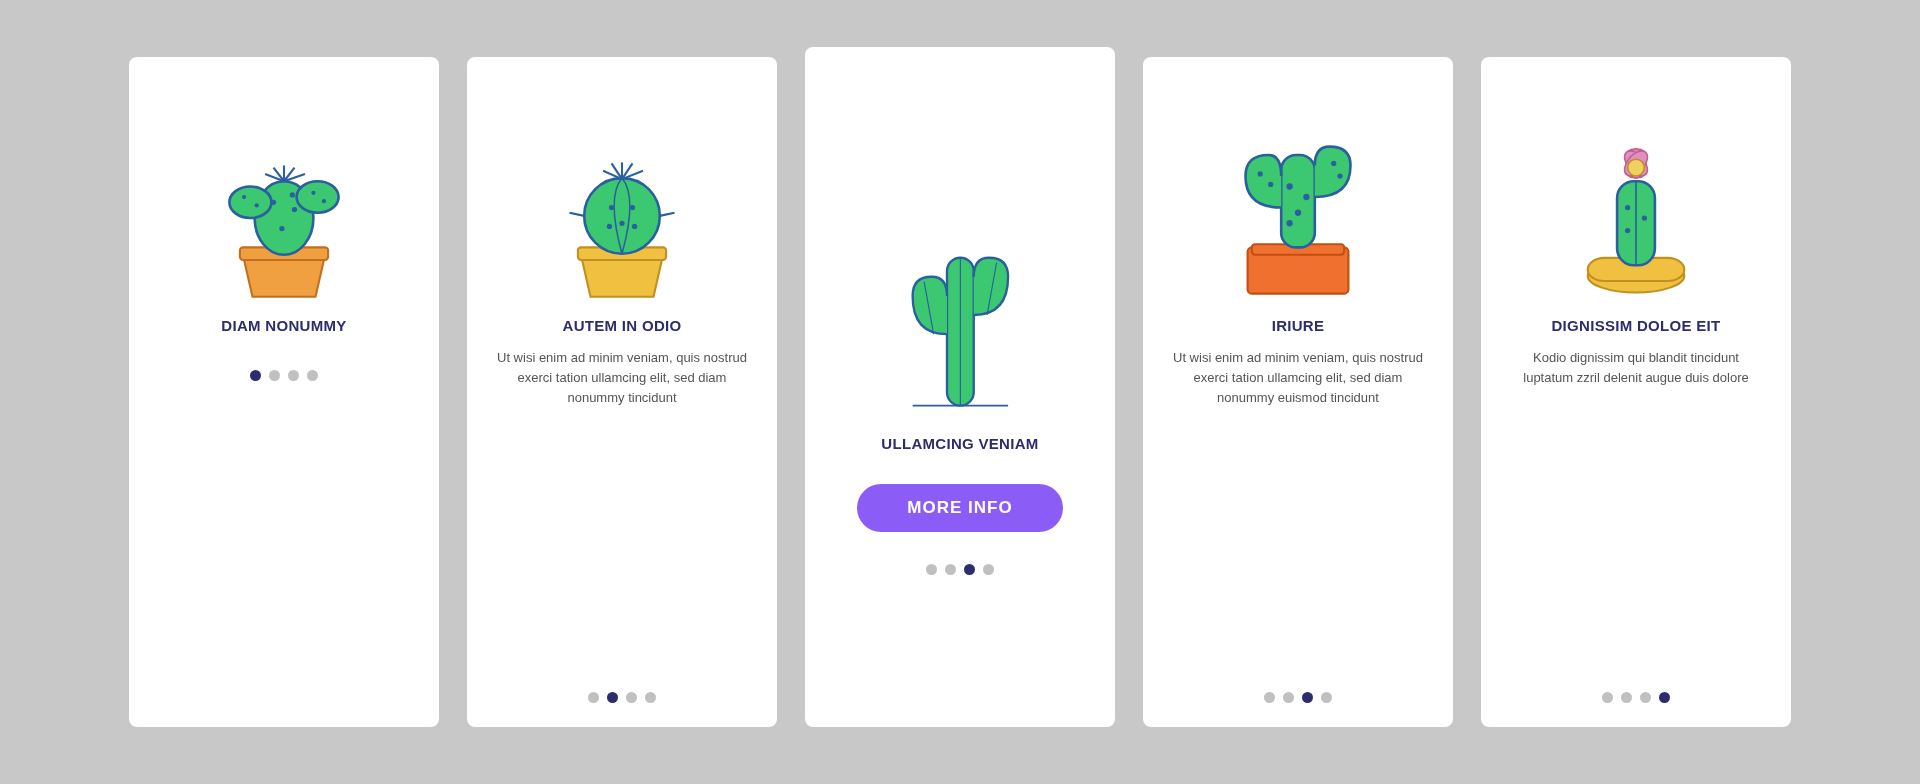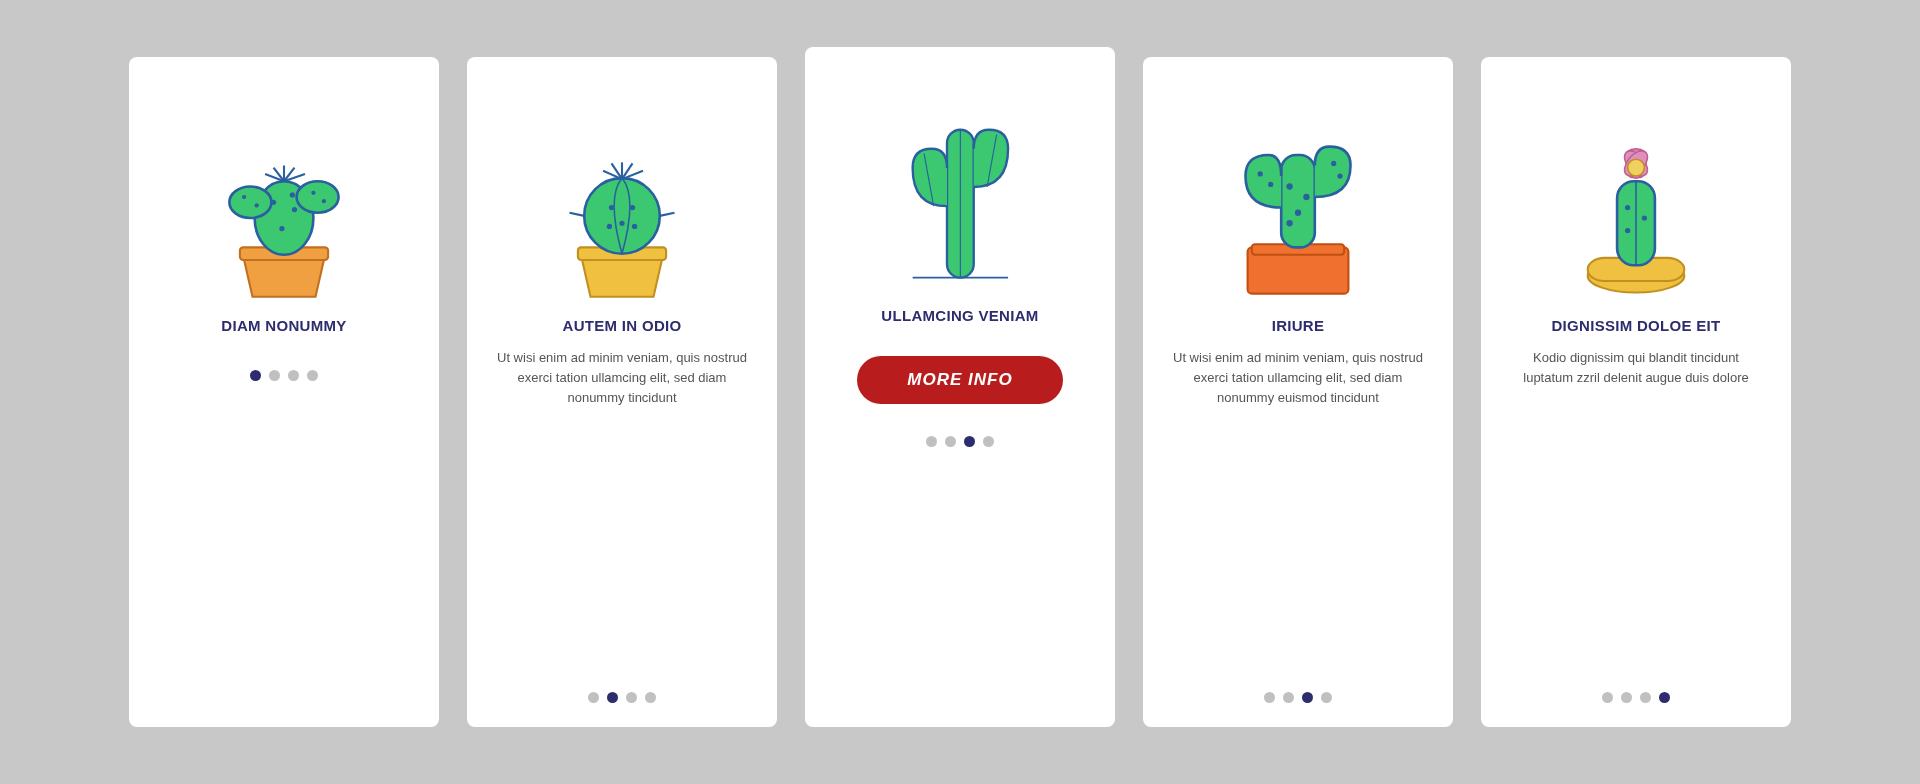--- a/index.html
+++ b/index.html
@@ -30,20 +30,21 @@
       display: flex;
       flex-direction: column;
       align-items: center;
       padding: 30px 28px 24px;
       position: relative;
     }
 
     .card.active {
       min-height: 680px;
       margin-top: -10px;
+      justify-content: center;
     }
 
     .card-icon {
       width: 100%;
       display: flex;
       justify-content: center;
       align-items: center;
       height: 220px;
       margin-bottom: 10px;
     }
@@ -65,32 +66,31 @@
 
     .card-text {
       font-size: 13px;
       color: #555;
       text-align: center;
       line-height: 1.55;
       flex: 1;
     }
 
     .more-info-btn {
-      background: #b91c1c;
+      background: #8b5cf6;
       color: #fff;
       border: none;
       border-radius: 30px;
       padding: 14px 50px;
       font-size: 17px;
       font-weight: 700;
       letter-spacing: 1px;
       cursor: pointer;
       margin-top: 18px;
       margin-bottom: 10px;
-      font-style: italic;
     }
 
     .dots {
       display: flex;
       gap: 8px;
       margin-top: 22px;
       justify-content: center;
     }
 
     .dot {

